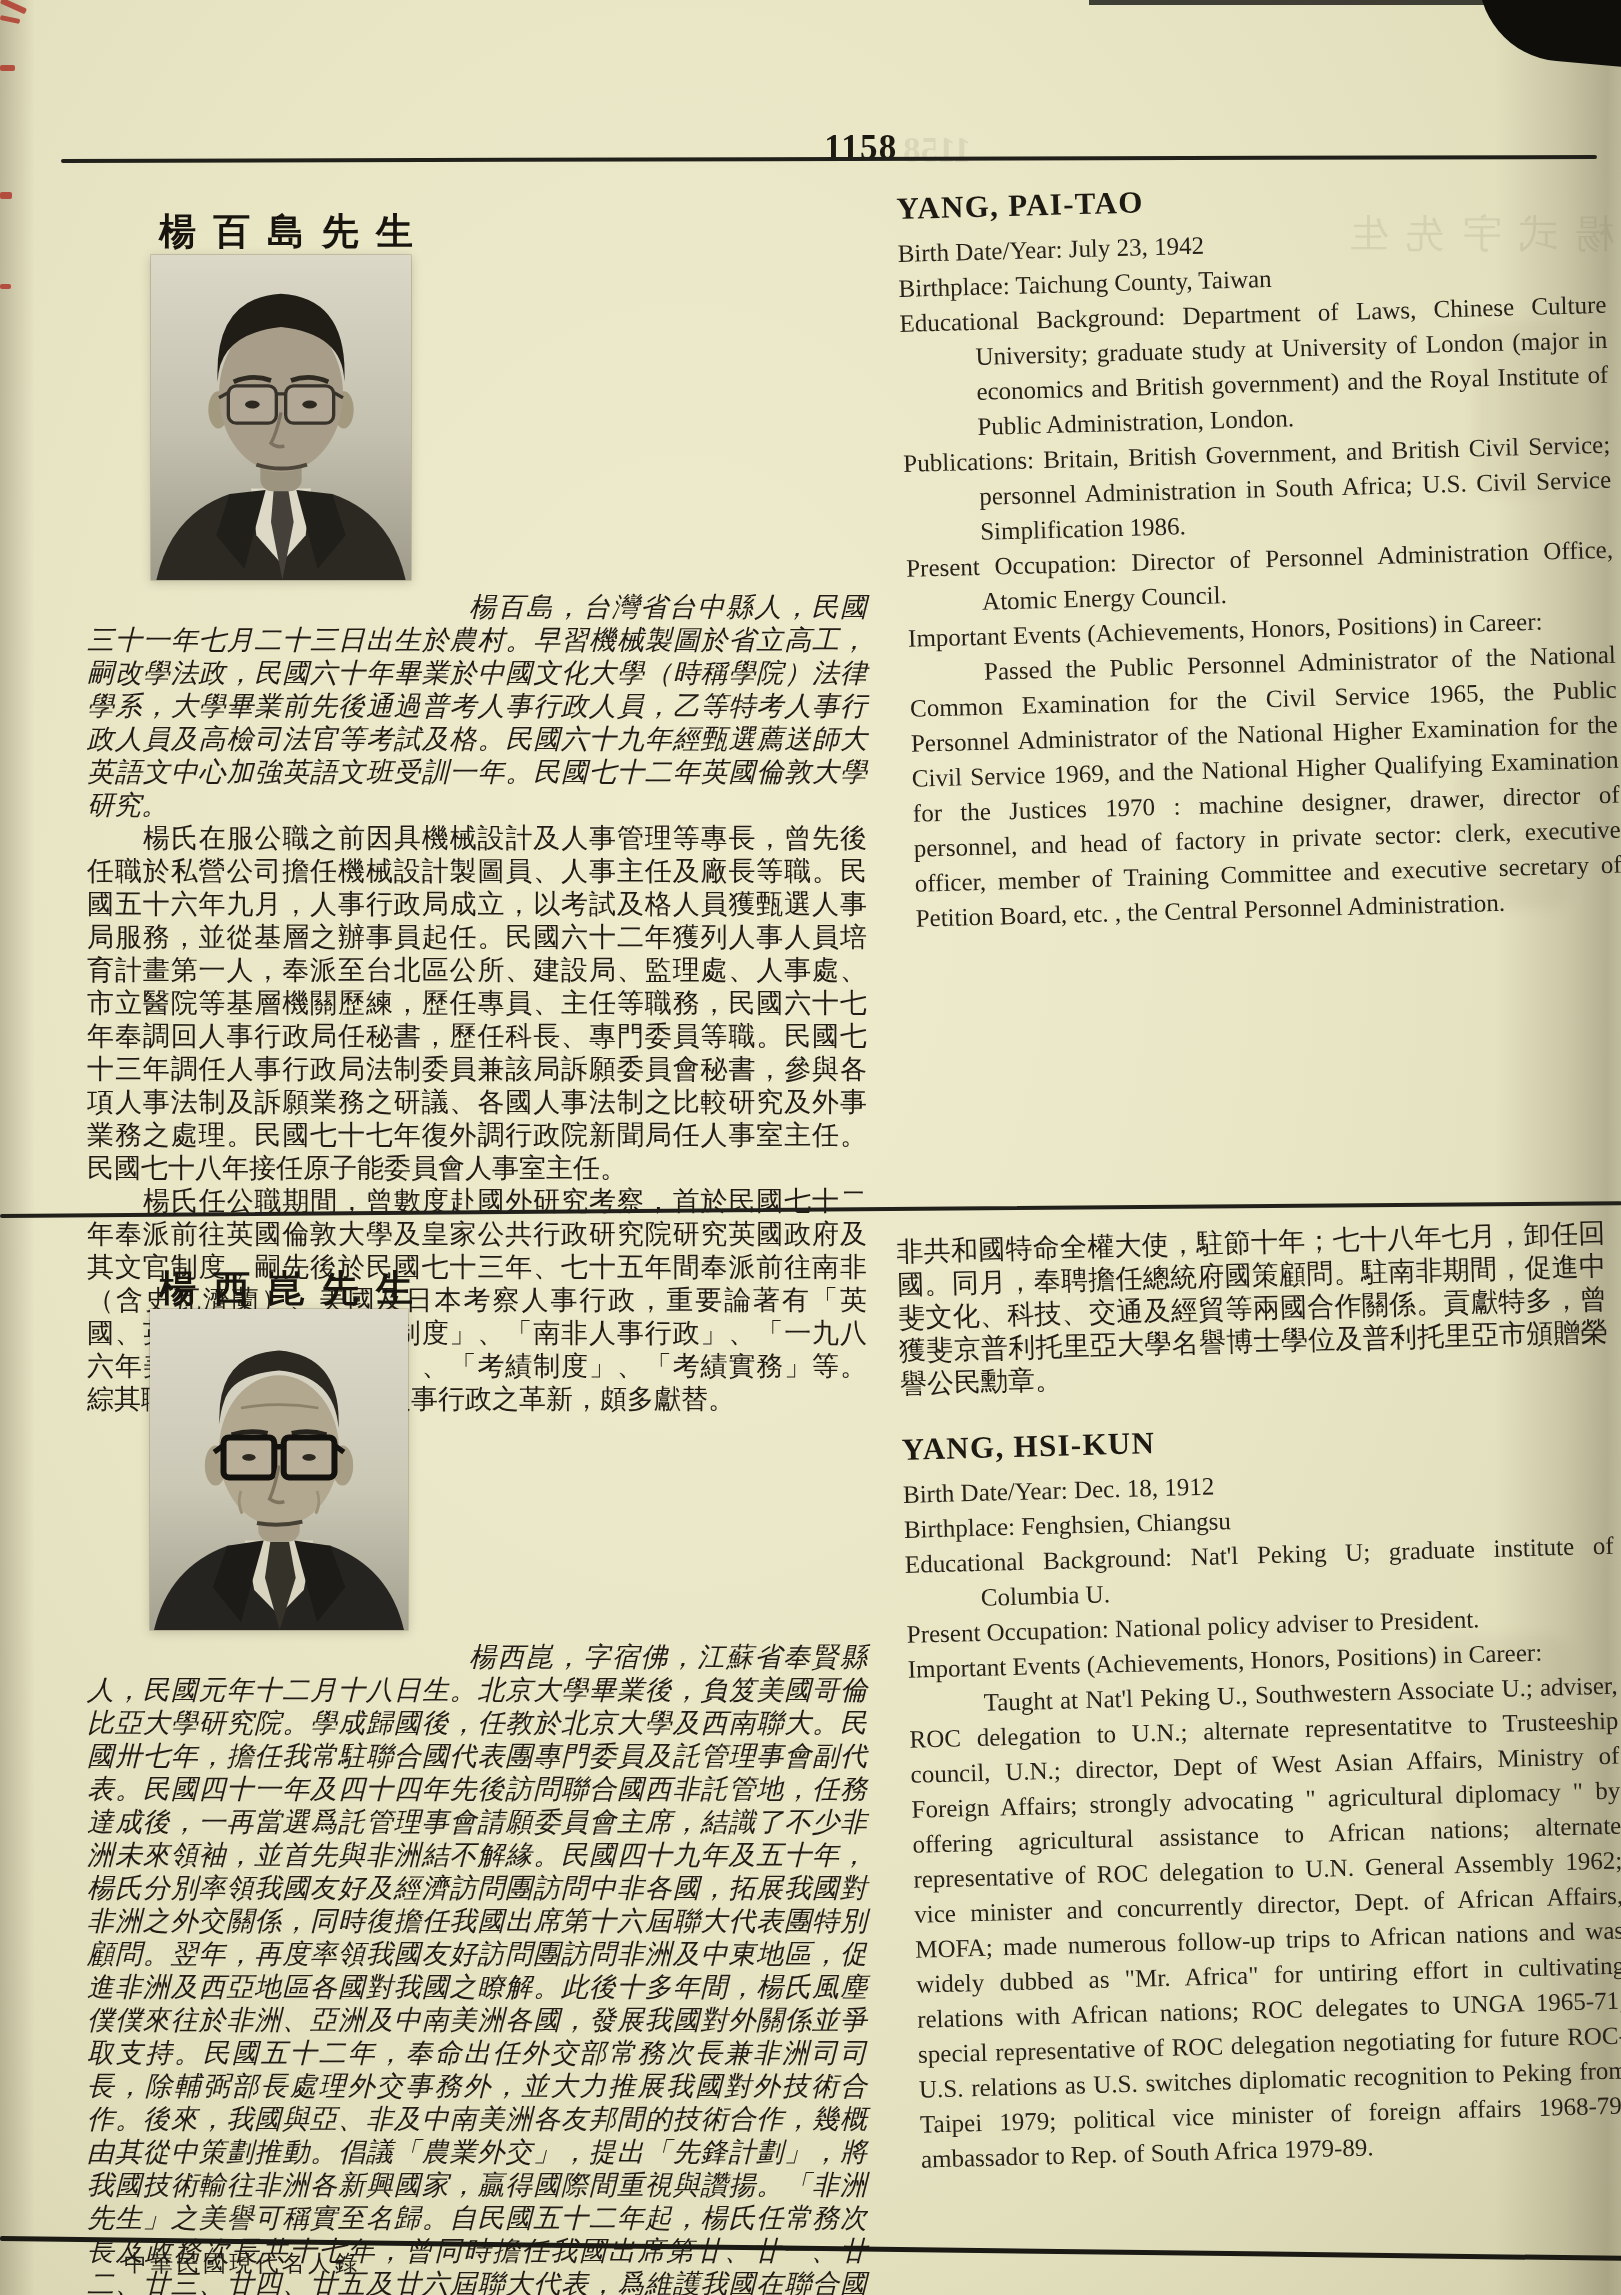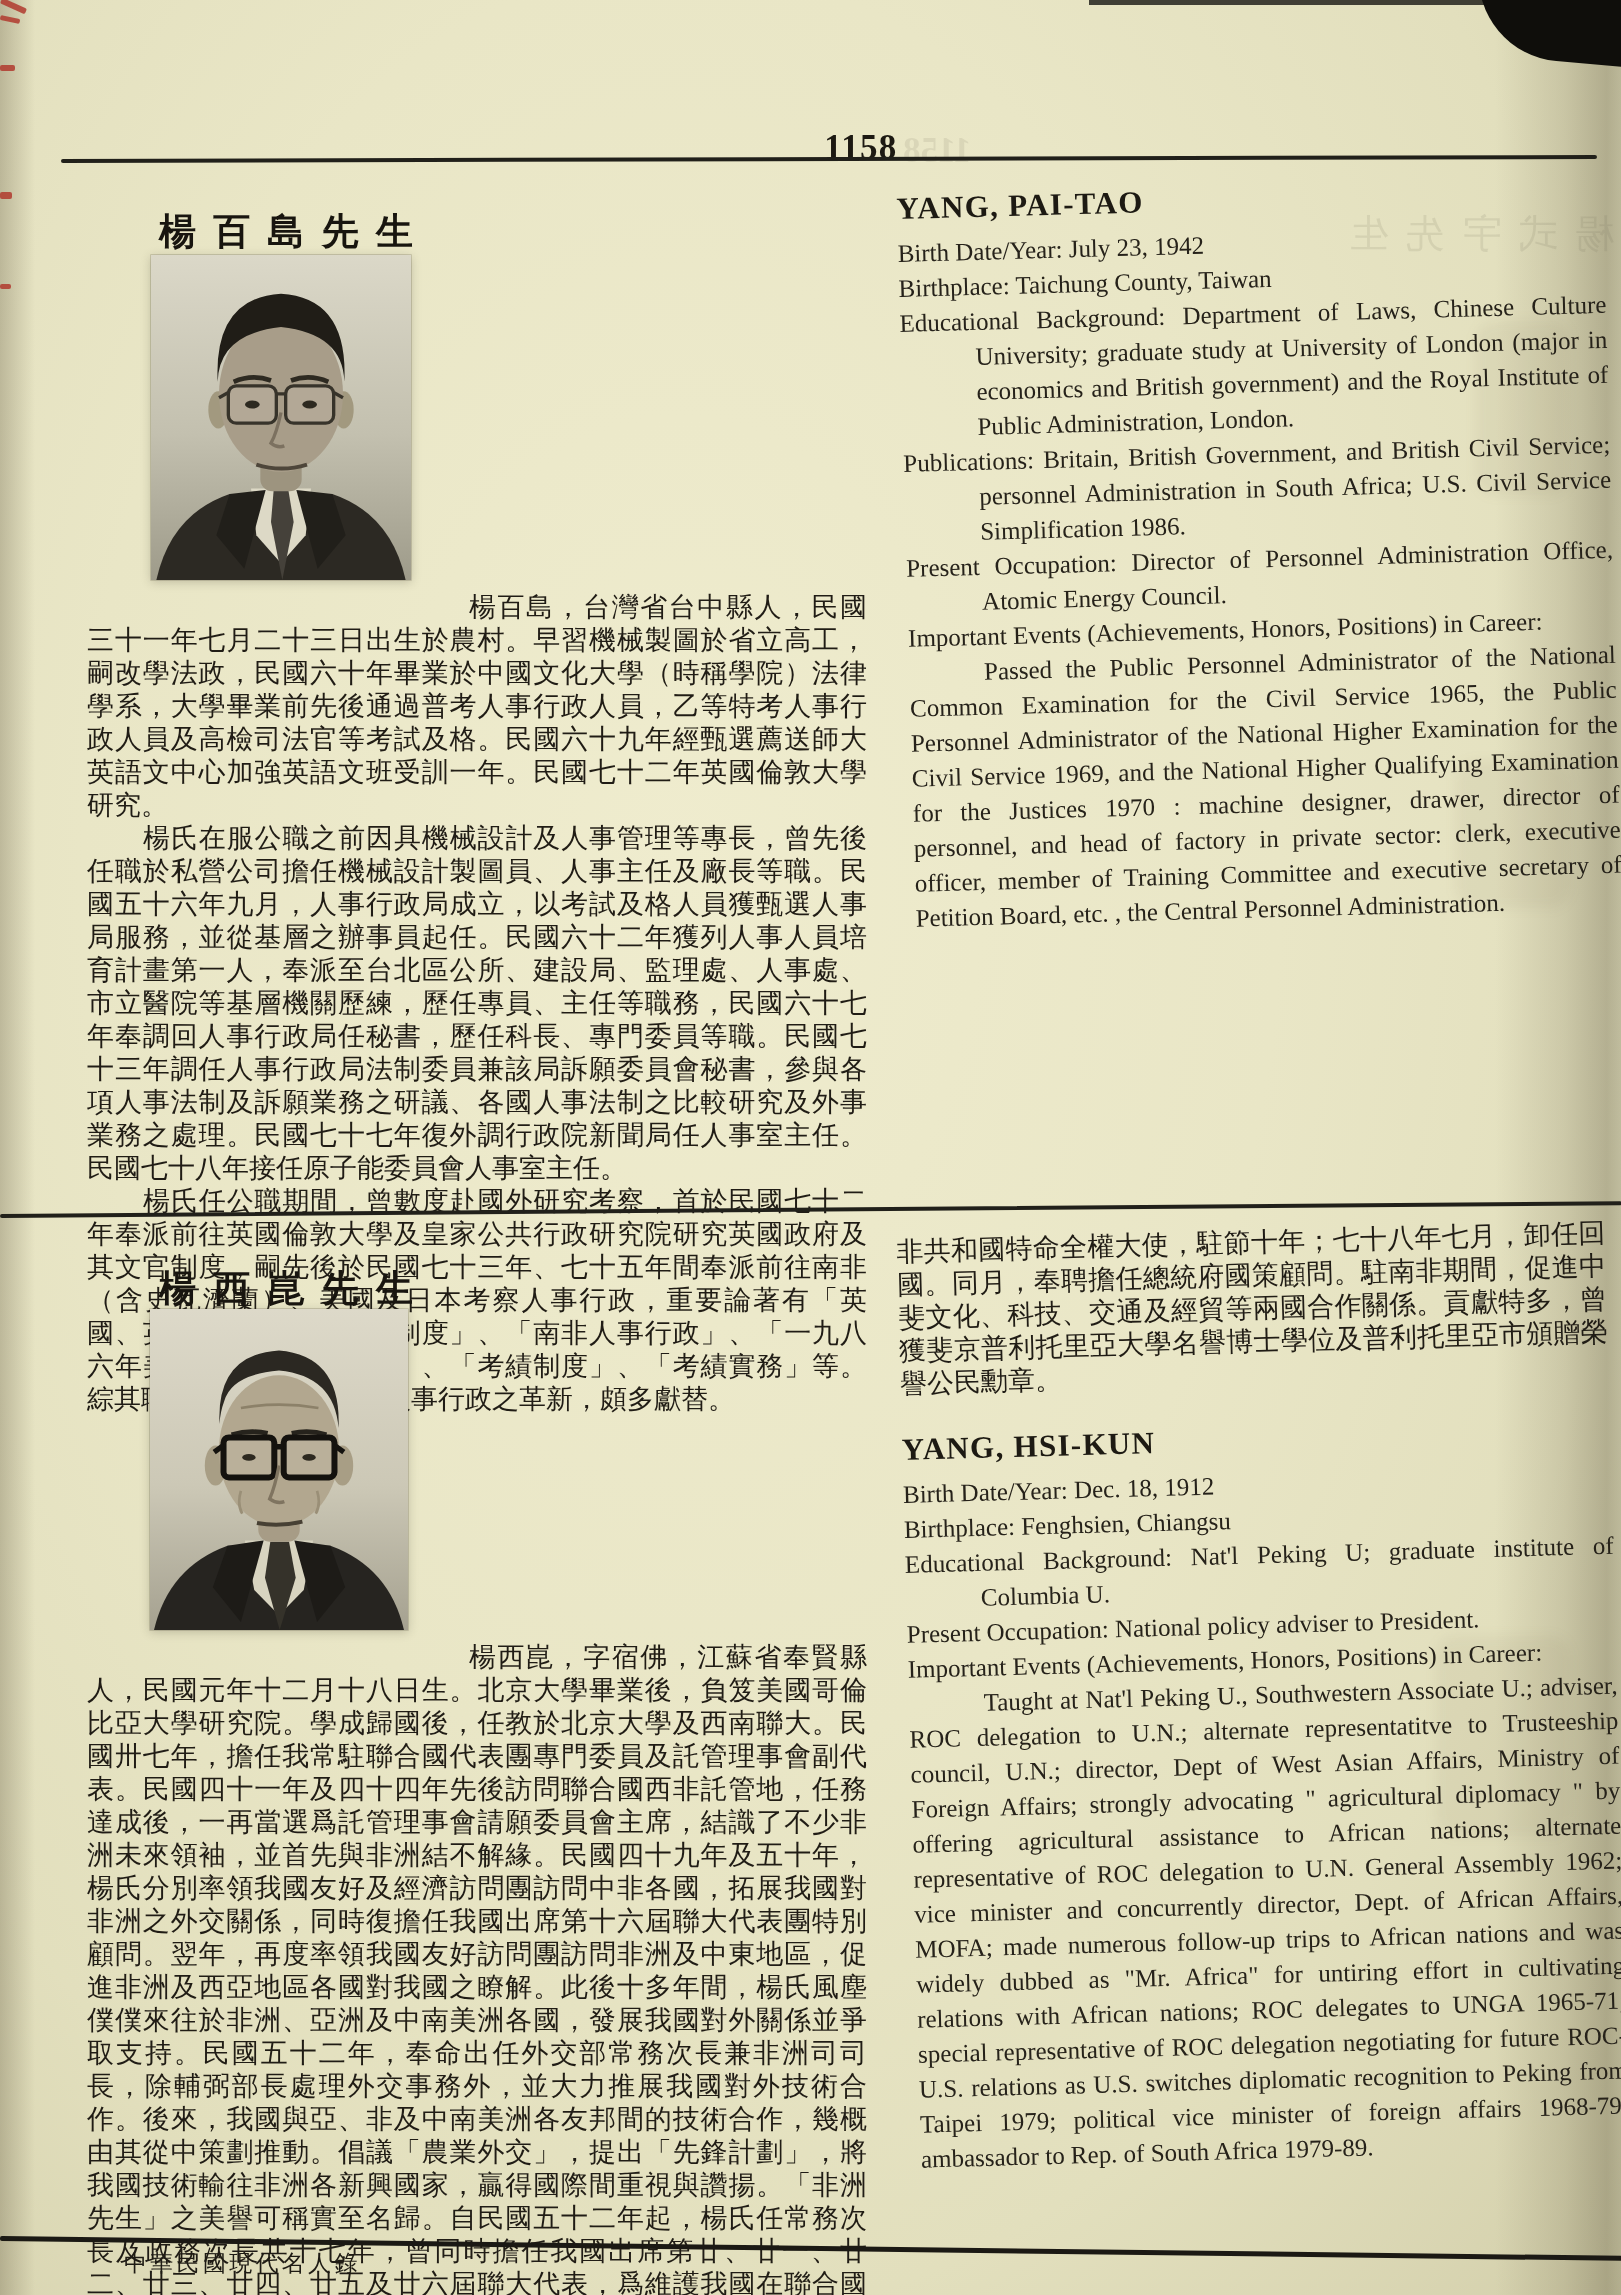--- a/index.html
+++ b/index.html
@@ -36,21 +36,21 @@
   .colR{position:absolute;left:896px;transform:rotate(-1.55deg);transform-origin:0 0;color:#26221a;}
   .colR.e1{top:191px;width:707px;} .colR.e2{top:1236px;width:709px;}
   .cjk-title{position:absolute;left:56px;top:-5.3px;margin:16px;font-size:37px;font-weight:700;
     letter-spacing:4px;color:#18150f;white-space:nowrap;}
   .photo{float:left;margin:59px 55px 10.7px 64px;width:260px;height:325px;padding:0;
     box-shadow:0 0 0 0.7px rgba(60,55,40,.25), 0 2px 9.4px rgba(60,55,40,.25);}
   .photo.p2{margin:56px 53px 10.7px 63px;width:258px;height:321px;}
   .photo svg{display:block;width:100%;height:100%;}
   figure{margin:0;}
   .cjk{margin:0;font-size:27px;line-height:33px;text-align:justify;word-break:break-all;color:#201c15;}
-  .cjk.first{text-indent:382px;}
+  .cjk.first{text-indent:382px;font-style:italic;}
   .cjk.ind{text-indent:56px;}
   .cjk.cont{margin-bottom:31px;}
   .en-name{margin:0 0 9.4px 0;font-size:31px;font-weight:700;letter-spacing:1.3px;color:#1d1a13;}
   .field{margin:0;font-size:25px;line-height:35px;text-align:justify;
     padding-left:75px;text-indent:-75px;}
   .field.noind{padding-left:0;text-indent:0;}
   .career{margin:0;font-size:25px;line-height:35px;text-align:justify;text-indent:75px;}
   .footer-title{position:absolute;left:124px;top:2248px;font-size:23px;letter-spacing:3.3px;color:#1e1b14;}
 </style>
 </head>

